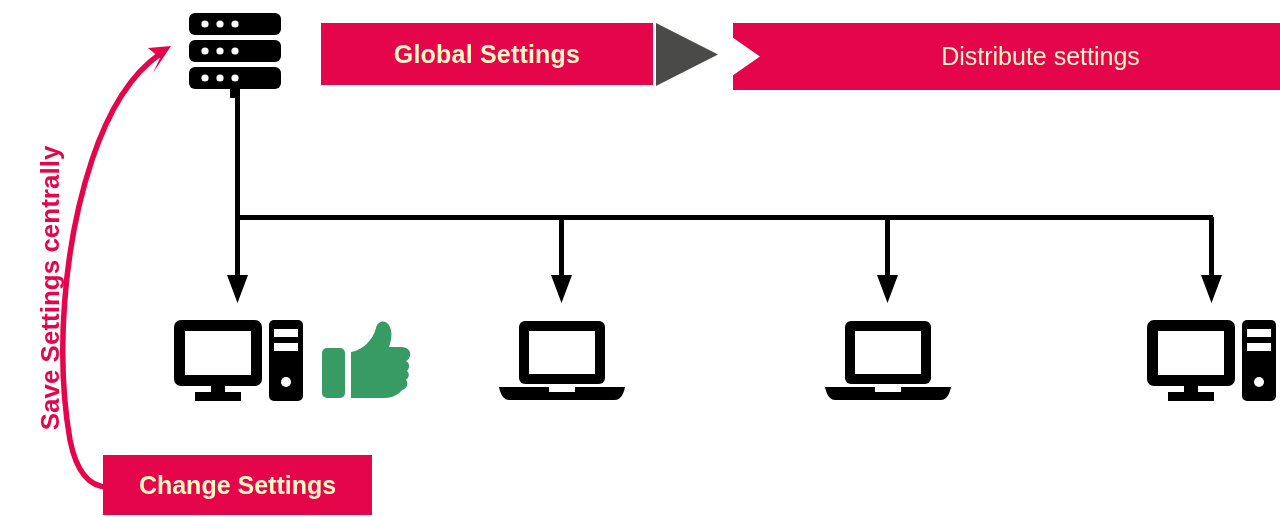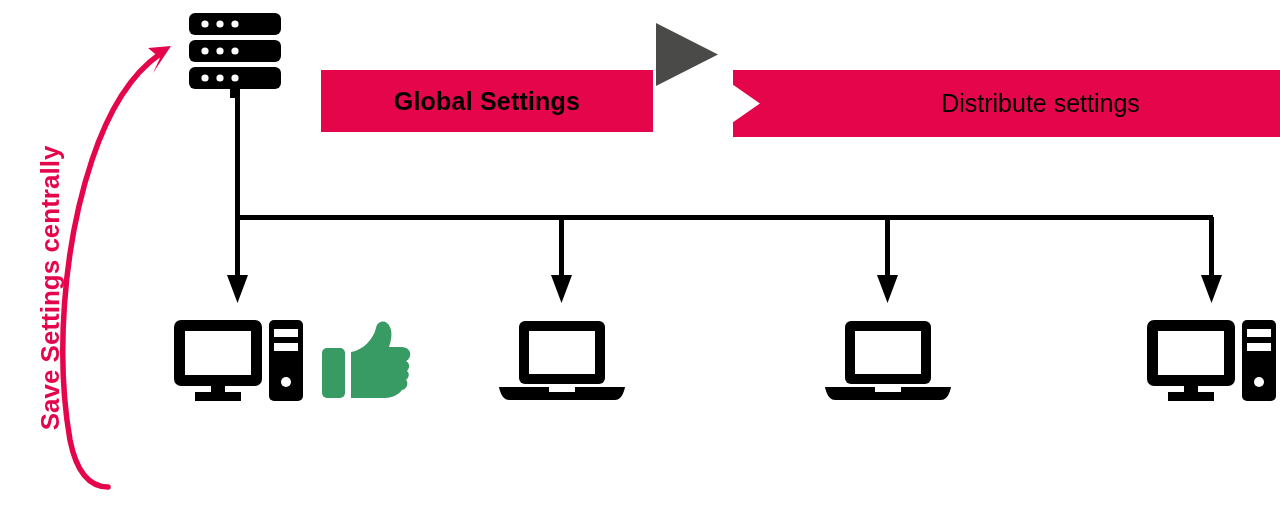--- a/index.html
+++ b/index.html
@@ -15,27 +15,26 @@
     width: 1280px;
     height: 517px;
     background: #ffffff;
     overflow: hidden;
   }
 
   
   .banner {
     position: absolute;
     background: #e4054b;
-    color: #000000;
+    color: #fef9c3;
     display: flex;
     align-items: center;
     justify-content: center;
     text-align: left;
     box-sizing: border-box;
-    margin-top: 47px;
   }
   #banner-global {
     left: 321px;
     top: 23px;
     width: 332px;
     height: 62px;
     font-size: 25px;
     font-weight: bold;
     letter-spacing: 0.2px;
   }
@@ -153,20 +152,21 @@
   <svg id="arrow-triangle" viewBox="0 0 66 67" xmlns="http://www.w3.org/2000/svg">
     <path d="M 2 2 L 64 33.5 L 2 65 Z" fill="#4a4a48"></path>
   </svg>
 
   <div class="banner" id="banner-distribute">
     <div>
       <div>Distribute settings</div>
     </div>
   </div>
 
+  <div class="banner" id="banner-change">Change Settings</div>
 
   <svg class="device" style="left:172px; top:318px; width:133px; height:84px;" viewBox="0 0 133 84" xmlns="http://www.w3.org/2000/svg">
     <rect x="2" y="2" width="88" height="66" rx="7" fill="#000000"></rect>
     <rect x="13" y="13" width="66" height="44" fill="#ffffff"></rect>
     <rect x="39" y="66" width="14" height="10" fill="#000000"></rect>
     <rect x="23" y="74" width="46" height="9" fill="#000000"></rect>
     <rect x="97" y="2" width="34" height="81" rx="5" fill="#000000"></rect>
     <rect x="102" y="11" width="24" height="8" fill="#ffffff"></rect>
     <rect x="102" y="25" width="24" height="8" fill="#ffffff"></rect>
     <circle cx="114" cy="64" r="5" fill="#ffffff"></circle>

